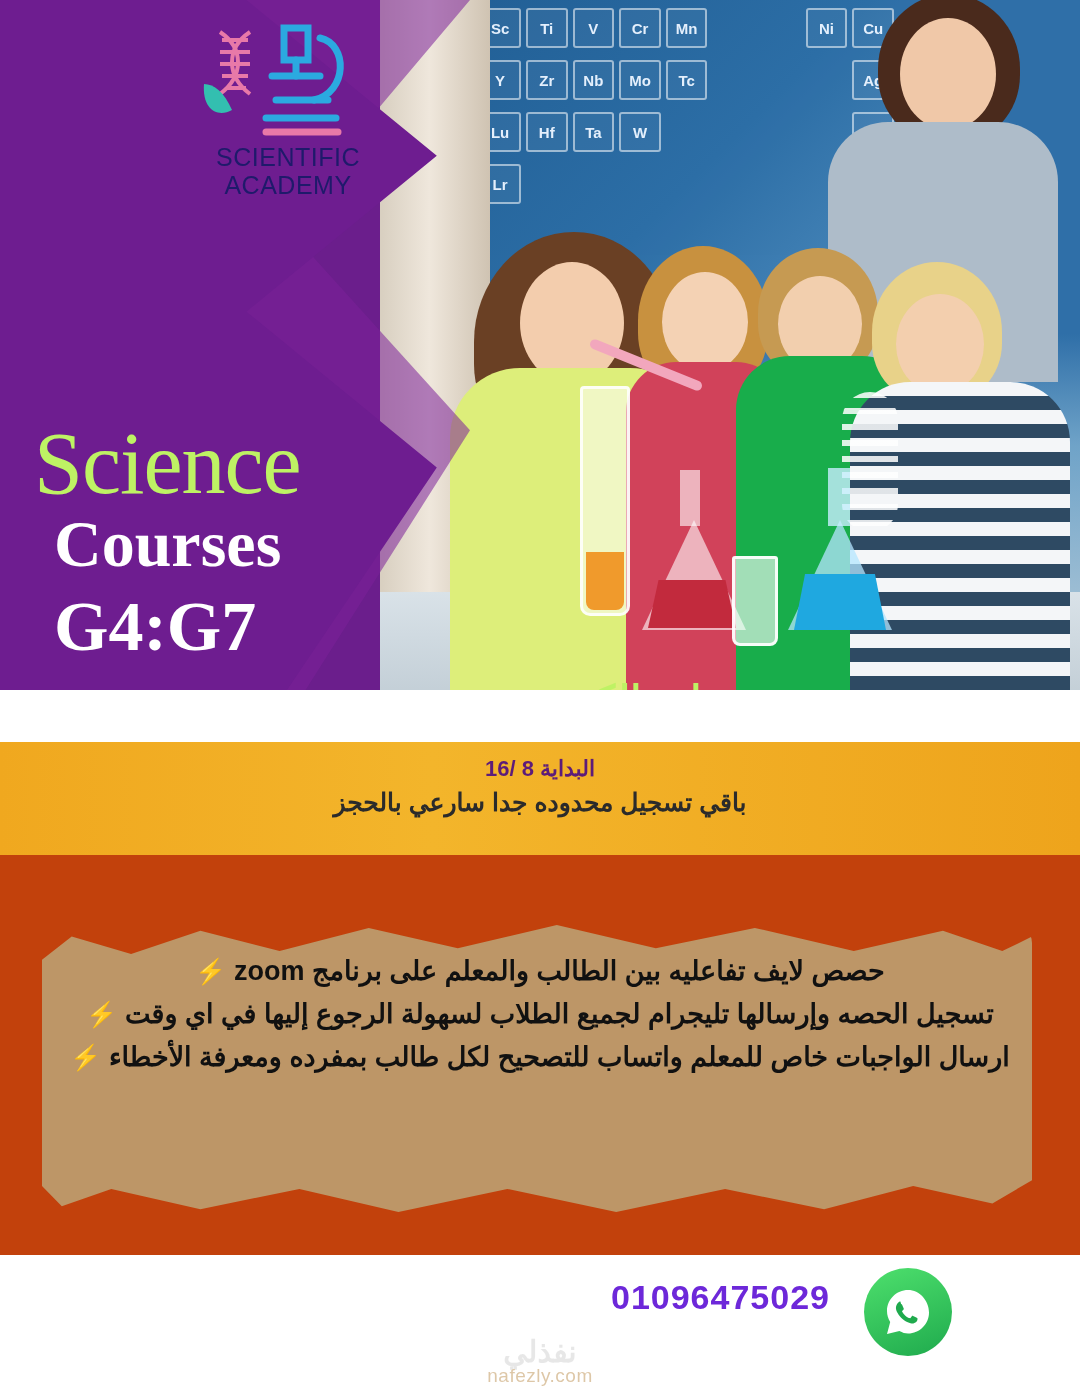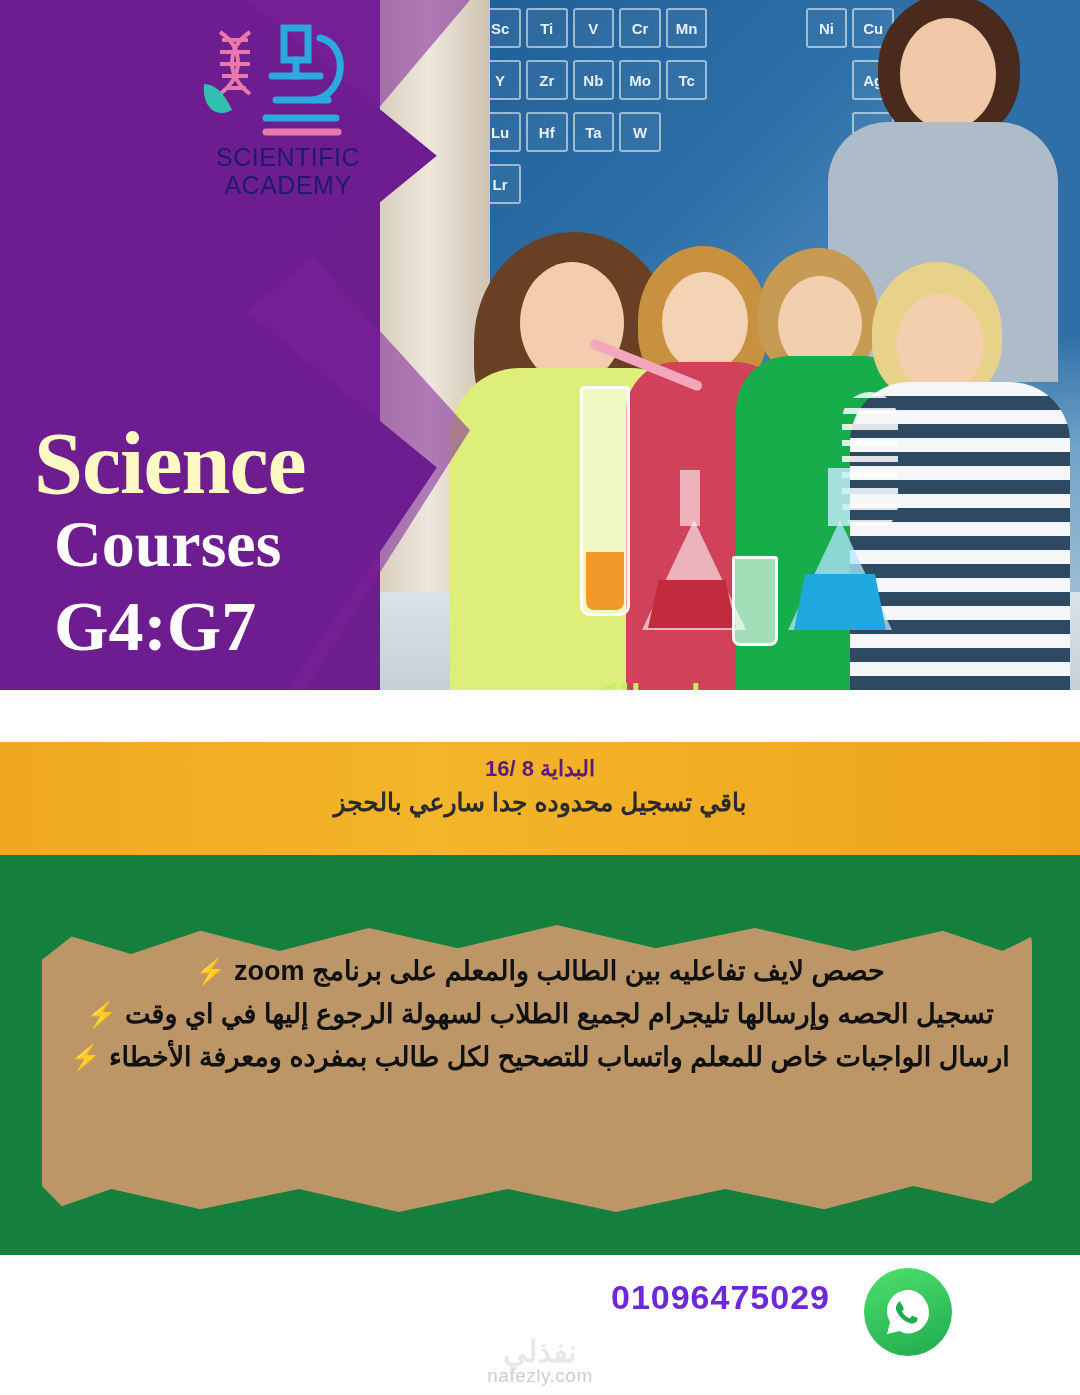--- a/index.html
+++ b/index.html
@@ -126,22 +126,22 @@
   
   .logo { position: absolute; left: 188px; top: 14px; width: 200px; text-align: center; }
   .logo-art { height: 130px; position: relative; }
   .logo-text { color:#1f1a6b; font-weight: 400; font-size: 25px; line-height: 1.1; letter-spacing: .5px; }
   .logo-text .l2 { display:block; }
 
   
   .headline { position: absolute; left: 34px; top: 422px; }
   .h-science {
     font-family: "Liberation Serif", serif;
-    font-weight: 700; font-size: 88px; line-height: .95;
-    color: #fef9c3;
+    font-weight: 400; font-size: 88px; line-height: .95;
+    color: #bef264;
     letter-spacing: -1px;
   }
   .h-courses {
     font-family: "Liberation Serif", serif;
     font-weight: 700; font-size: 66px; line-height: 1.15;
     color: #ffffff; margin-left: 20px;
   }
   .h-grade {
     font-family: "Liberation Serif", serif;
     font-weight: 700; font-size: 70px; line-height: 1.3;
@@ -166,21 +166,21 @@
   .start-line {
     color: #5d1c79; font-size: 22px; font-weight: 800; margin-bottom: 6px;
   }
   .hurry-line {
     color: #2b2b2b; font-size: 25px; font-weight: 700;
   }
 
   
   .body-sec {
     position: absolute; left: 0; top: 855px; width: 1080px; height: 400px;
-    background: #15803d;
+    background: #c2410c;
   }
   .brush {
     position: absolute; left: 42px; top: 70px; width: 990px; height: 290px;
     background: #bd9667;
     border-radius: 18px;
     clip-path: polygon(
       0% 12%, 3% 4%, 9% 10%, 16% 2%, 24% 9%, 33% 1%, 42% 8%, 52% 0%,
       62% 8%, 72% 1%, 82% 9%, 91% 2%, 97% 9%, 100% 4%,
       100% 88%, 96% 96%, 88% 90%, 79% 98%, 69% 91%, 58% 99%,
       47% 91%, 36% 99%, 26% 91%, 16% 98%, 7% 91%, 2% 97%, 0% 90%
@@ -209,21 +209,21 @@
     width: 88px; height: 88px; border-radius: 50%;
     background: linear-gradient(160deg,#4ee06d,#1faa4d);
     display: flex; align-items: center; justify-content: center;
   }
   .wm {
     position: absolute; left: 0; right: 0; bottom: 8px; text-align: center;
     opacity: .35;
     margin-top: 11px;
   }
   .wm-ar { color: #bdbdbd; font-size: 30px; font-weight: 700; direction: rtl; }
-  .wm-en { color: #737373; font-size: 19px; letter-spacing: .5px; margin-top: -4px; }
+  .wm-en { color: #a16207; font-size: 19px; letter-spacing: .5px; margin-top: -4px; }
 </style>
 </head>
 <body>
 
 <div class="hero">
 
   <div class="photo">
     <div class="ptable">
       <div class="ptable-grid" style="top:8px">
         <div class="cell">K</div>

